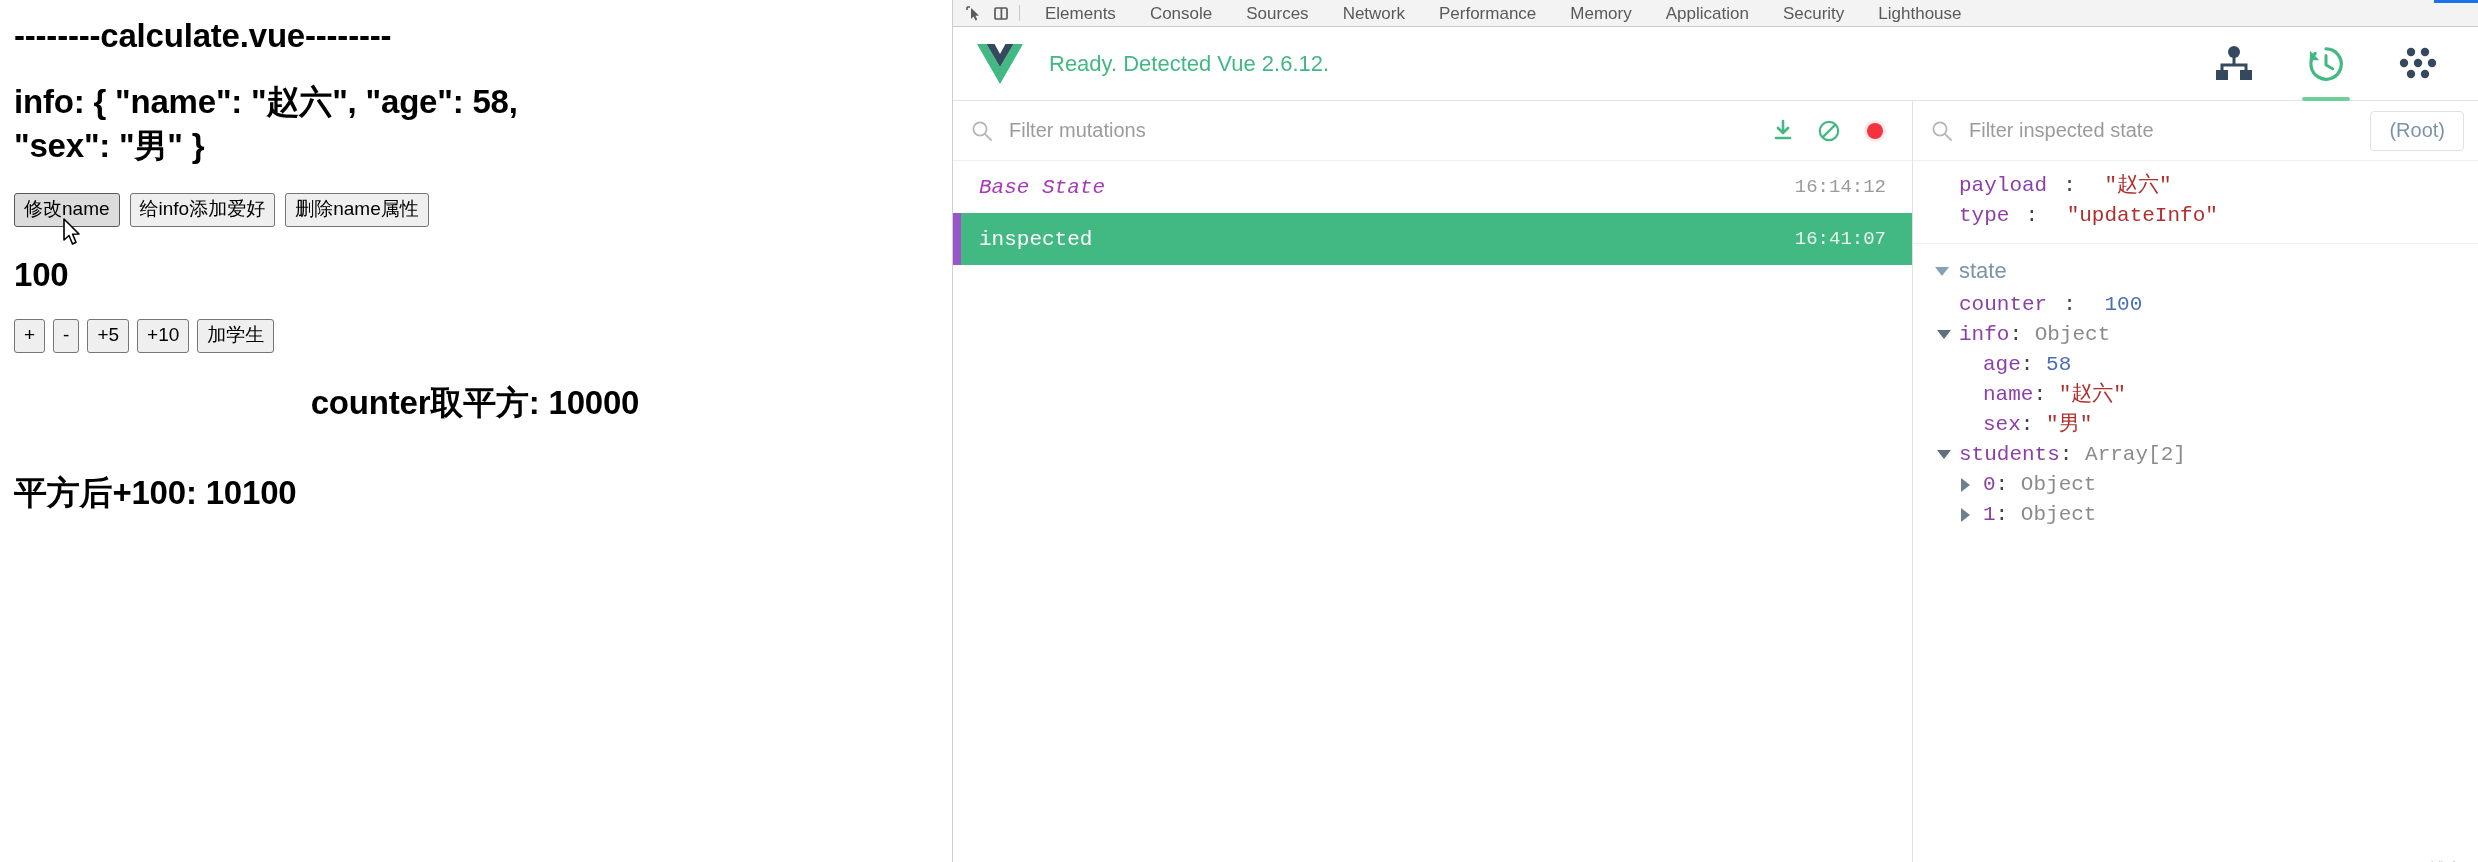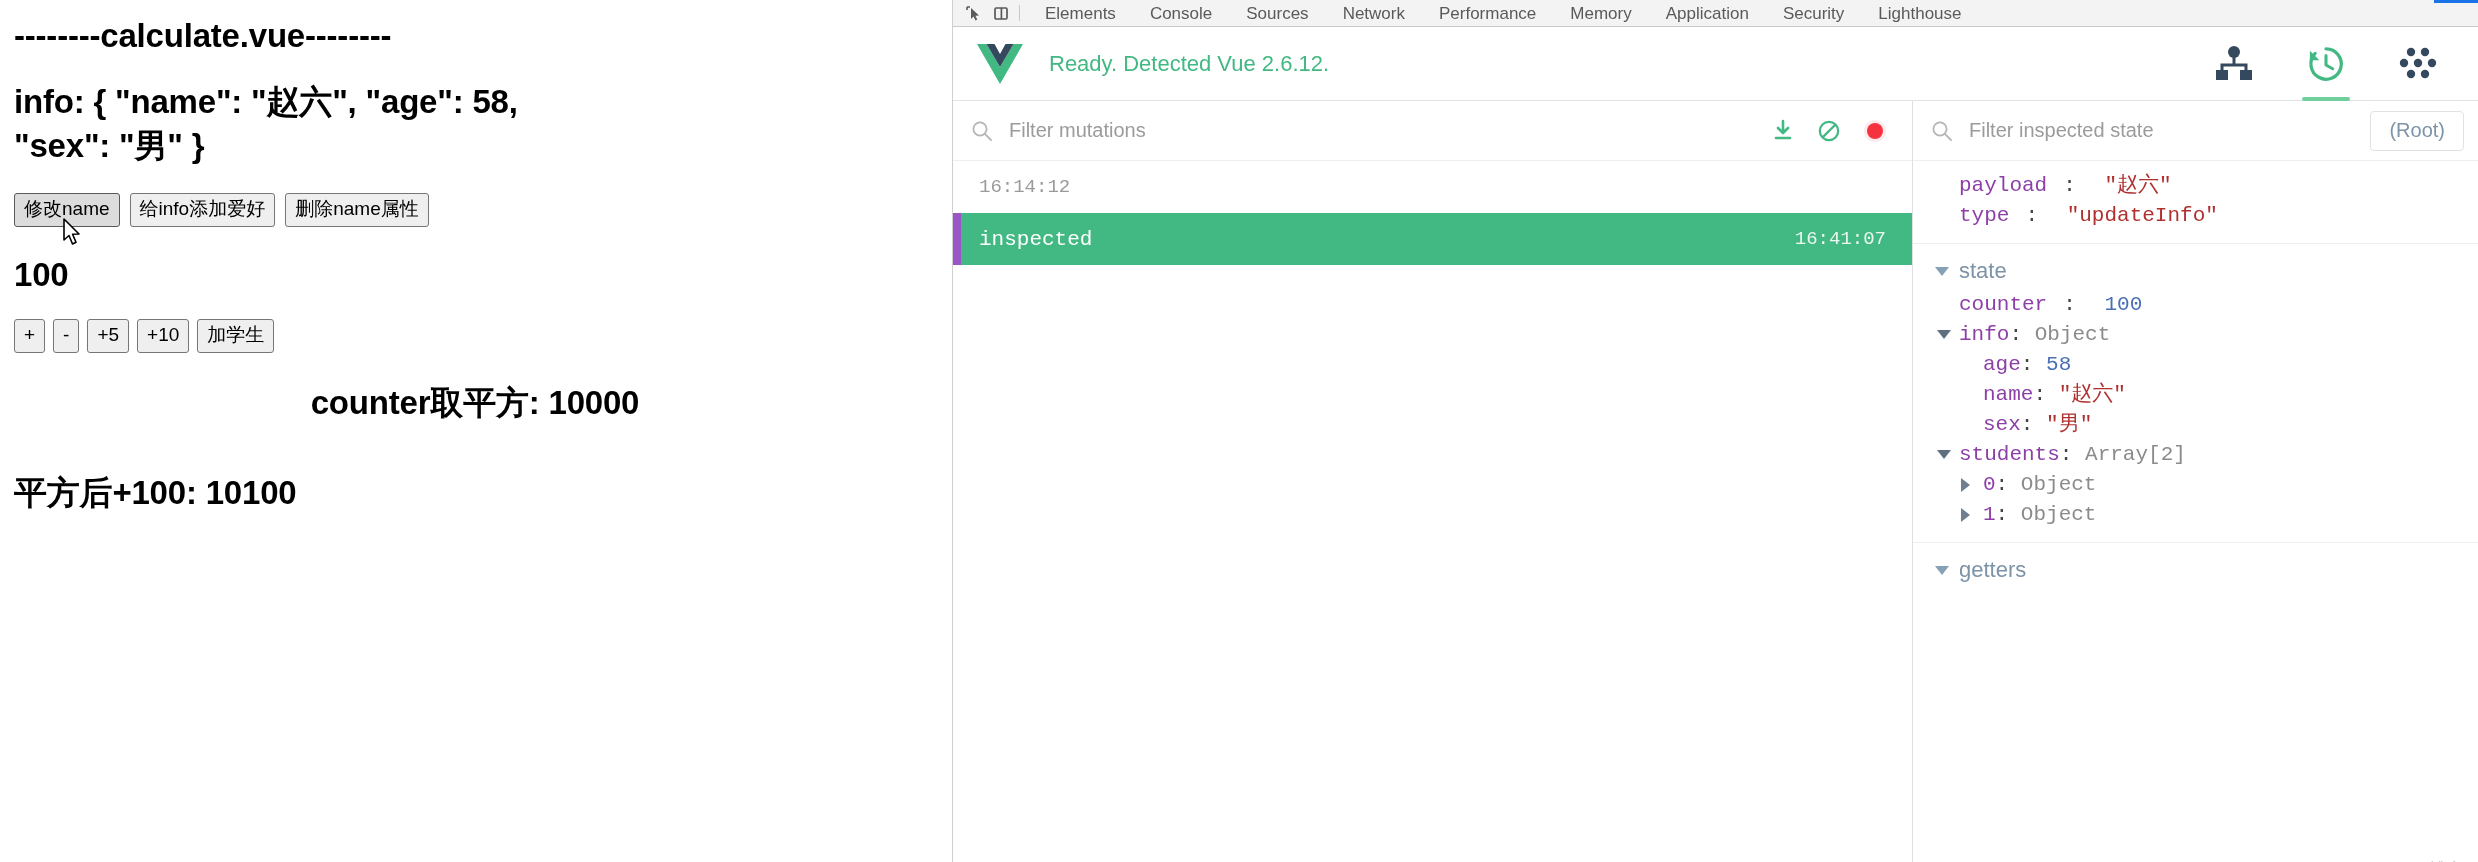--- a/index.html
+++ b/index.html
@@ -394,20 +394,21 @@
           <div class="fb-icon">
             <svg width="26" height="26" viewBox="0 0 26 26">
               <circle cx="13" cy="13" r="11" fill="#fdeaec"></circle>
               <circle cx="13" cy="13" r="8" fill="#f5333f"></circle>
             </svg>
           </div>
         </div>
 
         <div class="mut-list">
           <div class="mut-row base">
+            <span class="mut-name">Base State</span>
             <span class="mut-time">16:14:12</span>
           </div>
           <div class="mut-row active">
             <span class="mut-name">inspected</span>
             <span class="mut-time">16:41:07</span>
           </div>
         </div>
       </div>
 
       <div class="inspector-pane">
@@ -460,26 +461,20 @@
             </div>
 
             <div class="kv ind-t2">
               <span class="twist"><span class="arrow right"></span></span><span class="k">0</span><span class="punc">: </span><span class="v-obj">Object</span>
             </div>
             <div class="kv ind-t2">
               <span class="twist"><span class="arrow right"></span></span><span class="k">1</span><span class="punc">: </span><span class="v-obj">Object</span>
             </div>
           </div>
 
-          <div class="insp-section">
-            <div class="sec-head">
-              <span class="arrow down"></span>
-              <span>getters</span>
-            </div>
-          </div>
 
         </div>
 
         <div class="watermark">@51CTO博客</div>
       </div>
     </div>
   </div>
 </div>
 
 </body></html>

